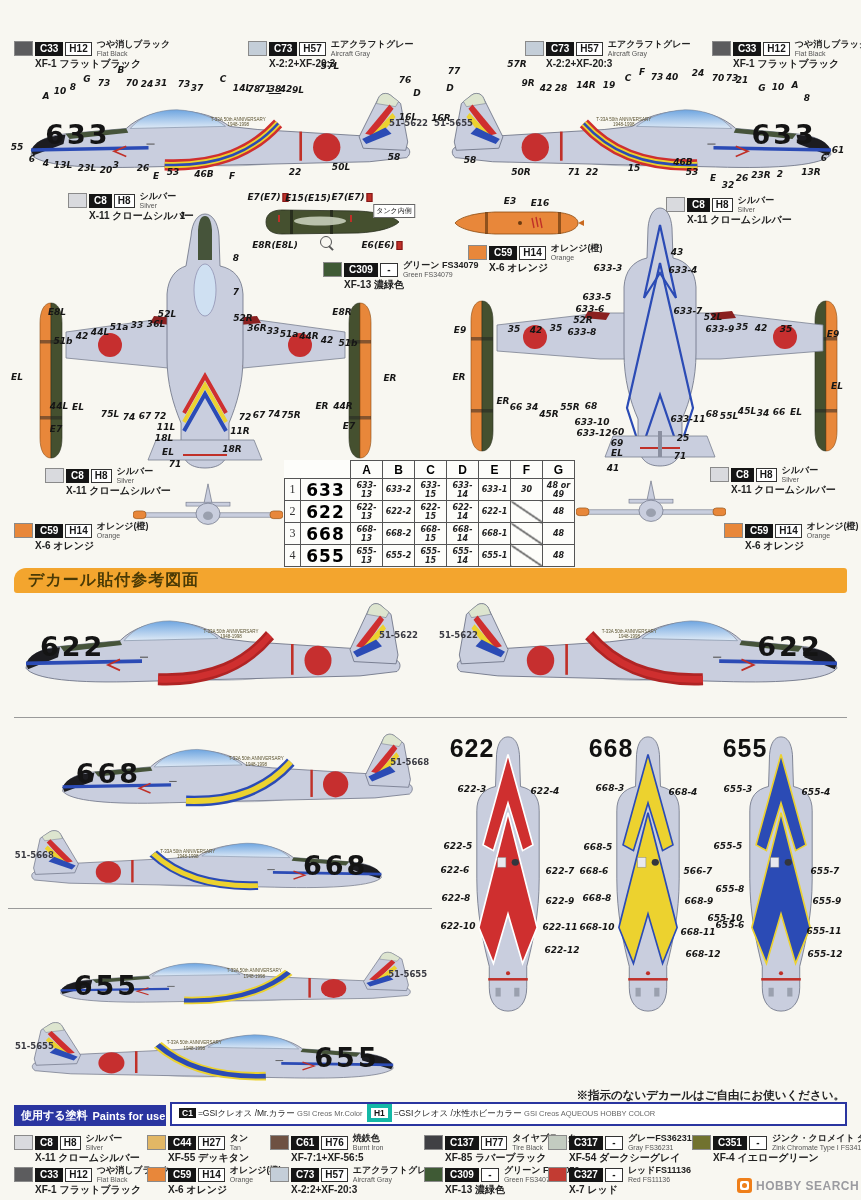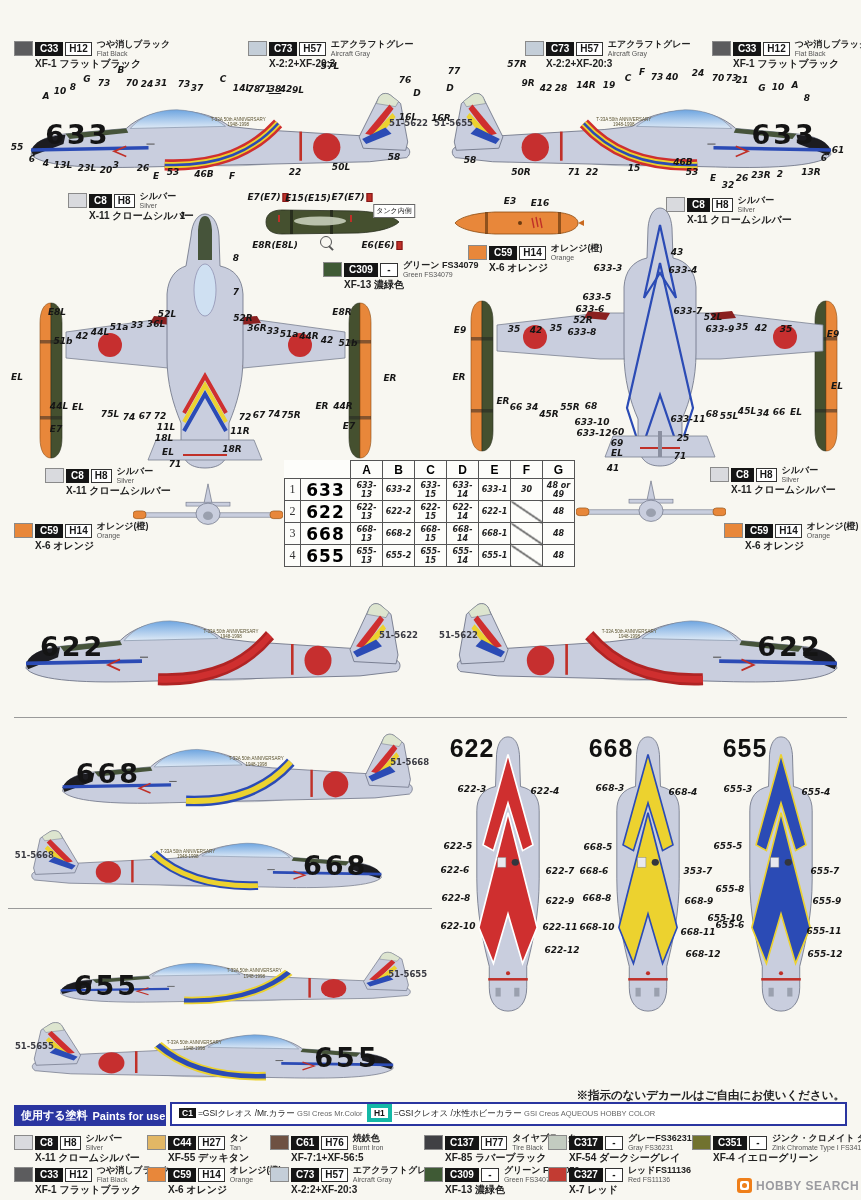--- a/index.html
+++ b/index.html
@@ -134,20 +134,23 @@
         <circle cx="57" cy="133" r="3.5" fill="#33363e"></circle>
         <rect x="31" y="252" width="38" height="2.6" fill="#c03028"></rect>
         <rect x="38" y="262" width="5" height="9" fill="#9aa0ae"></rect>
         <rect x="56" y="262" width="5" height="9" fill="#9aa0ae"></rect>
         <circle cx="50" cy="247" r="2" fill="#c03028"></circle>
       </symbol>
     </defs>
   </svg>
 
 
+  <div class="hbar" style="top:568px">
+    <span class="h-jp">デカール貼付参考図面</span>
+  </div>
 
   <div class="plane" style="left: 25px; top: 90px; width: 405px; height: 104px; --sw1: #cf2f2f; --sw2: #ecd22f; --sw3: #2b4bb5;">
       <svg viewBox="0 0 400 100" preserveAspectRatio="none">
         <use href="#plane-side"></use>
       </svg>
       <div class="nose-num">633</div>
       <div class="tail-code">51-5622</div>
       <div class="stencil">T-33A 50th ANNIVERSARY 1948-1998</div>
     </div>
     <div class="plane flip" style="left: 432px; top: 90px; width: 405px; height: 104px; --sw1: #cf2f2f; --sw2: #ecd22f; --sw3: #2b4bb5;">
@@ -816,21 +819,21 @@
     <span class="co" style="left: 560px; top: 871px;">622-7</span>
     <span class="co" style="left: 456px; top: 898px;">622-8</span>
     <span class="co" style="left: 560px; top: 901px;">622-9</span>
     <span class="co" style="left: 458px; top: 926px;">622-10</span>
     <span class="co" style="left: 560px; top: 927px;">622-11</span>
     <span class="co" style="left: 562px; top: 950px;">622-12</span>
     <span class="co" style="left: 610px; top: 788px;">668-3</span>
     <span class="co" style="left: 683px; top: 792px;">668-4</span>
     <span class="co" style="left: 598px; top: 847px;">668-5</span>
     <span class="co" style="left: 594px; top: 871px;">668-6</span>
-    <span class="co" style="left: 698px; top: 871px;">353-7</span>
+    <span class="co" style="left: 698px; top: 871px;">566-7</span>
     <span class="co" style="left: 597px; top: 898px;">668-8</span>
     <span class="co" style="left: 699px; top: 901px;">668-9</span>
     <span class="co" style="left: 597px; top: 927px;">668-10</span>
     <span class="co" style="left: 698px; top: 932px;">668-11</span>
     <span class="co" style="left: 703px; top: 954px;">668-12</span>
     <span class="co" style="left: 738px; top: 789px;">655-3</span>
     <span class="co" style="left: 816px; top: 792px;">655-4</span>
     <span class="co" style="left: 728px; top: 846px;">655-5</span>
     <span class="co" style="left: 730px; top: 877px; margin-top: 48px;">655-6</span>
     <span class="co" style="left: 825px; top: 871px;">655-7</span>

